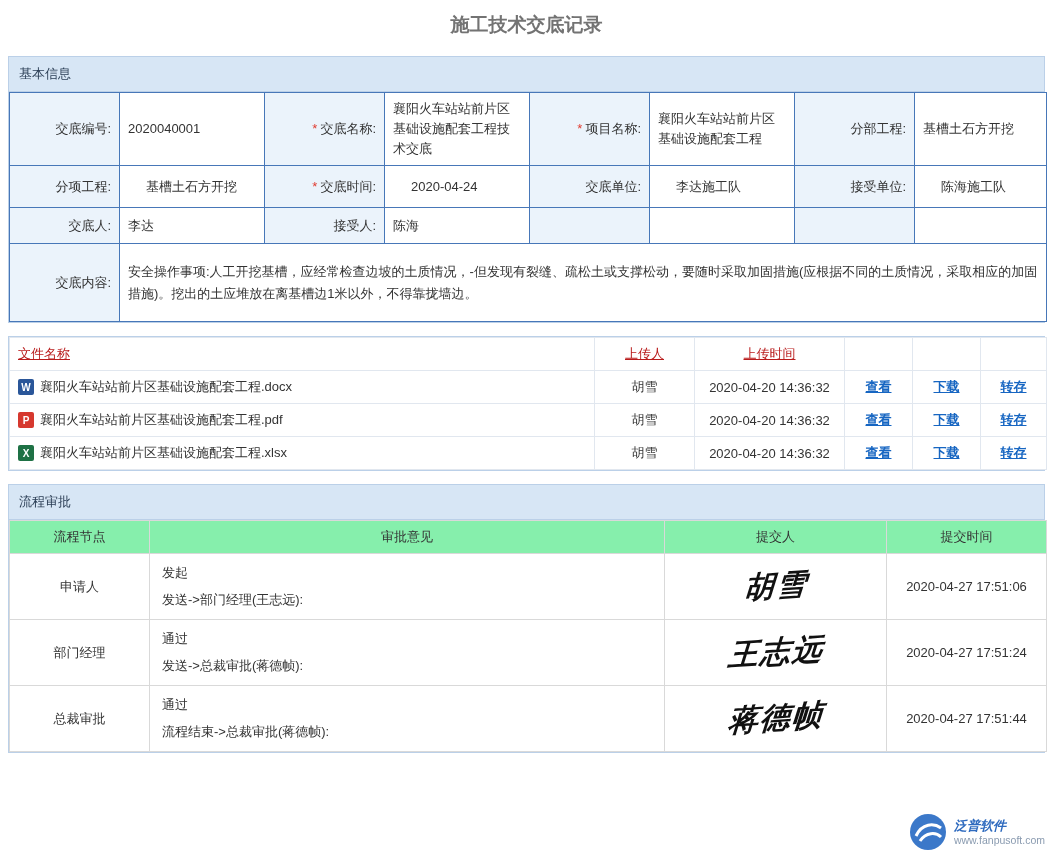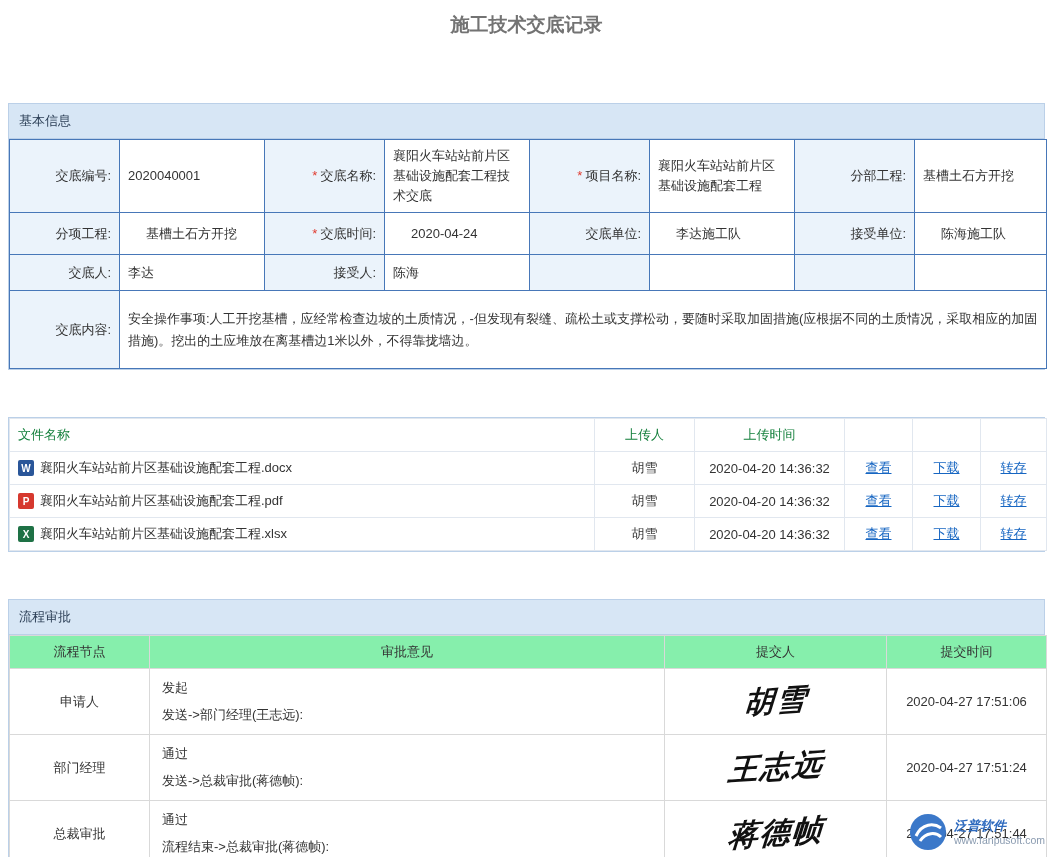--- a/index.html
+++ b/index.html
@@ -9,45 +9,45 @@
     --link-blue:#1766C2;
     --light-border:#BBD0E8;
     --inner-border:#E1E7EF;
     --gray-border:#D9D9D9;
   }
   *{box-sizing:border-box;margin:0;padding:0;}
   body{font-family:"Liberation Sans","DejaVu Sans",sans-serif;font-size:13px;color:#333;background:#fff;}
   .viewport{width:1053px;height:857px;overflow:hidden;position:relative;background:#fff;}
   .page-inner{padding:0 8px;}
   .page-title{text-align:center;font-size:19px;font-weight:bold;color:#737373;padding:12px 0 18px 0;}
-  .section{border:1px solid var(--light-border);margin-bottom:13px;margin-top:47px;}
+  .section{border:1px solid var(--light-border);margin-bottom:13px;}
   .section-header{background:var(--section-header-bg);padding:8px 10px;font-size:13px;color:#2b3e55;border-bottom:1px solid var(--light-border);}
   table{border-collapse:collapse;width:100%;table-layout:fixed;}
   
   .basic-table td{border:1px solid var(--accent-blue);padding:6px 8px;vertical-align:middle;line-height:1.55;word-break:break-all;}
   .basic-table td.lbl{background:var(--label-bg);text-align:right;white-space:nowrap;color:#333;}
   .basic-table td.val{background:#fff;text-align:left;}
   .basic-table .req{color:#E03B30;margin-right:3px;}
   .basic-table tr.r1 td{height:72px;}
   .basic-table tr.r2 td{height:42px;padding-left:26px;}
   .basic-table tr.r3 td{height:36px;}
   .basic-table tr.rcontent td, .basic-table tr.rremark td{height:78px;vertical-align:middle;}
   .basic-table td.longtext{line-height:1.7;}
   
   .att-table th,.att-table td{border:1px solid var(--inner-border);padding:7px 8px;background:#fff;font-weight:normal;}
-  .att-table th{text-align:center;color:#15803d;}
+  .att-table th{text-align:center;color:#b91c1c;text-decoration:underline;}
   .att-table th.fname{text-align:left;}
   .att-table td.fname{text-align:left;}
   .att-table td{text-align:center;}
   .file-cell{display:flex;align-items:center;gap:6px;}
   .file-icon{display:inline-flex;align-items:center;justify-content:center;width:16px;height:16px;border-radius:2px;color:#fff;font-size:10px;font-weight:bold;flex:none;}
   .file-icon.word{background:#2A5699;}
   .file-icon.pdf{background:#D6382E;}
   .file-icon.excel{background:#1E7145;}
-  a.link{color:var(--link-blue);text-decoration:underline;}
+  a.link{color:var(--link-blue);text-decoration:underline;font-weight:bold;}
   
   .appr-table th,.appr-table td{border:1px solid var(--gray-border);background:#fff;}
   .appr-table th{padding:7px 8px;text-align:center;font-weight:normal;color:#333;background:#86efac;}
   .appr-table td{padding:8px 12px;}
   .appr-table td.node{text-align:center;vertical-align:middle;height:66px;}
   .appr-table td.opinion{vertical-align:middle;}
   .appr-table .opinion-line2{margin-top:9px;}
   .appr-table td.sig{text-align:center;vertical-align:middle;}
   .appr-table td.time{text-align:center;vertical-align:middle;}
   .signature{display:inline-block;font-size:30px;font-weight:bold;font-style:italic;color:#111;transform:rotate(-4deg) skewX(-8deg);letter-spacing:2px;}

